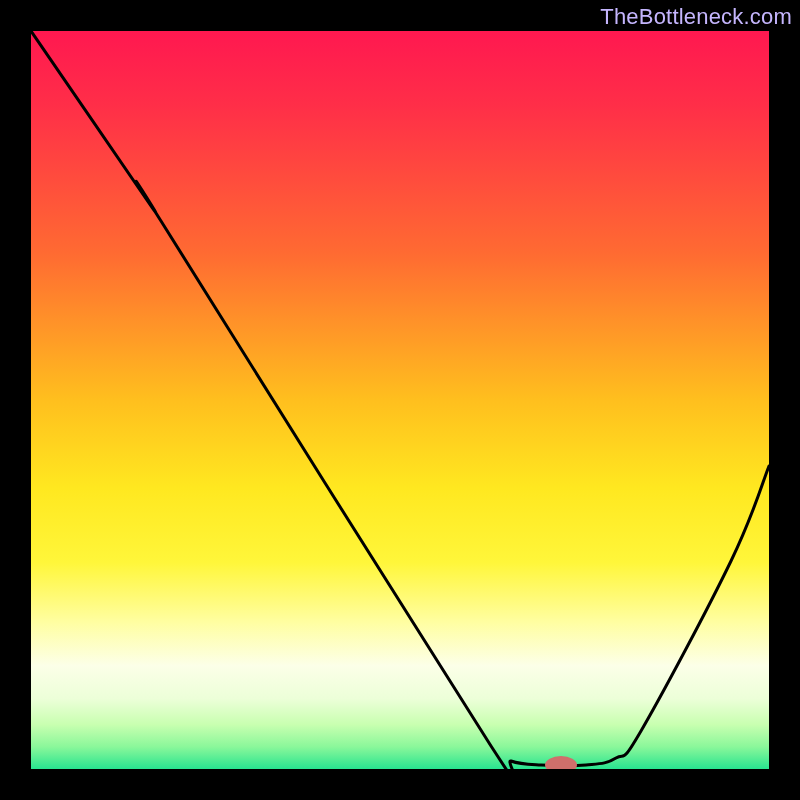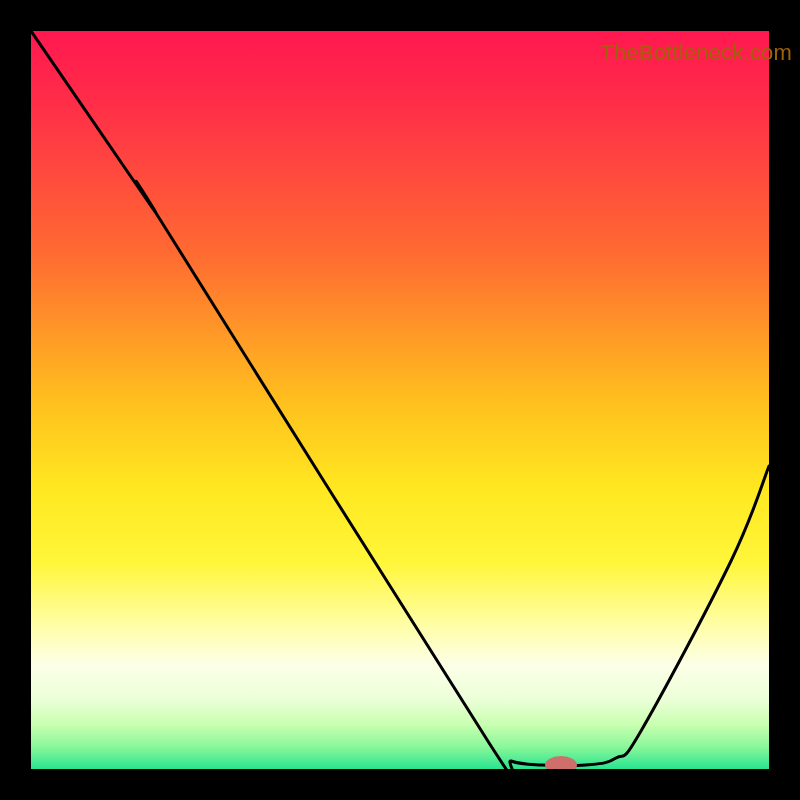--- a/index.html
+++ b/index.html
@@ -16,27 +16,26 @@
     left: 0;
     top: 0;
     width: 800px;
     height: 800px;
     background: #000;
   }
   .watermark {
     position: absolute;
     top: 4px;
     right: 8px;
-    color: #a16207;
+    color: #c4b5fd;
     font-size: 22px;
     font-weight: 400;
     letter-spacing: 0.2px;
     z-index: 30;
     user-select: none;
-    margin-top: 36px;
   }
   .plot-wrap {
     position: absolute;
     left: 31px;
     top: 31px;
     width: 738px;
     height: 738px;
   }
   svg.plot {
     width: 738px;

